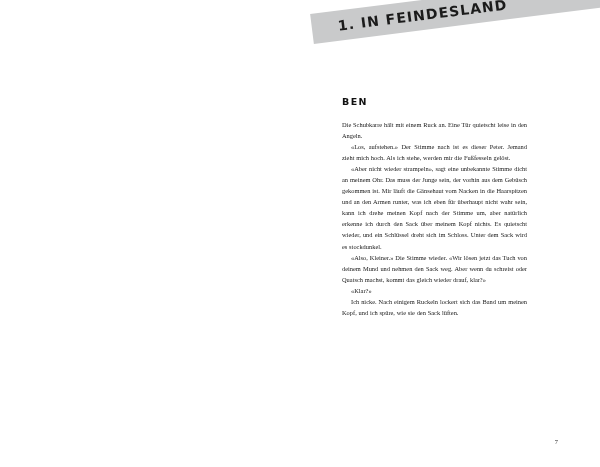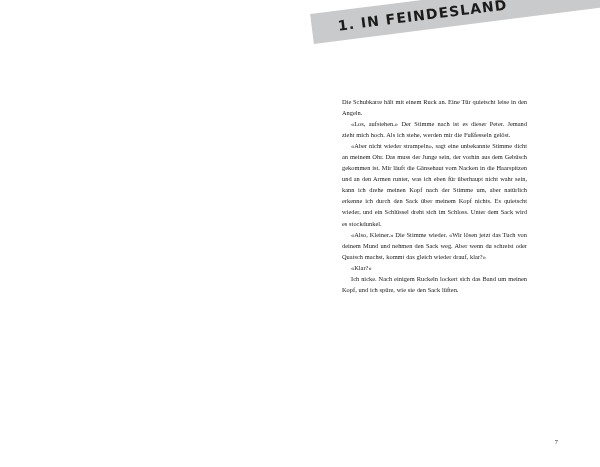--- a/index.html
+++ b/index.html
@@ -117,20 +117,21 @@
   <div id="verso-page"></div>
 
   <div id="recto-page">
 
     <div id="chapter-banner">
       <div id="chapter-banner-title">1. IN FEINDESLAND</div>
     </div>
 
     <div id="text-block">
 
+      <h2 id="section-heading">BEN</h2>
 
       <p class="para">Die Schubkarre hält mit einem Ruck an. Eine Tür quietscht leise in den Angeln.</p>
       <p class="para indent">«Los, aufstehen.» Der Stimme nach ist es dieser Peter. Jemand zieht mich hoch. Als ich stehe, werden mir die Fußfesseln gelöst.</p>
       <p class="para indent">«Aber nicht wieder strampeln», sagt eine unbekannte Stimme dicht an meinem Ohr. Das muss der Junge sein, der vorhin aus dem Gebüsch gekommen ist. Mir läuft die Gänsehaut vom Nacken in die Haarspitzen und an den Armen runter, was ich eben für überhaupt nicht wahr sein, kann ich drehe meinen Kopf nach der Stimme um, aber natürlich erkenne ich durch den Sack über meinem Kopf nichts. Es quietscht wieder, und ein Schlüssel dreht sich im Schloss. Unter dem Sack wird es stockdunkel.</p>
       <p class="para indent">«Also, Kleiner.» Die Stimme wieder. «Wir lösen jetzt das Tuch von deinem Mund und nehmen den Sack weg. Aber wenn du schreist oder Quatsch machst, kommt das gleich wieder drauf, klar?»</p>
       <p class="para indent">«Klar?»</p>
       <p class="para indent">Ich nicke. Nach einigem Ruckeln lockert sich das Band um meinen Kopf, und ich spüre, wie sie den Sack lüften.</p>
 
     </div>
 

